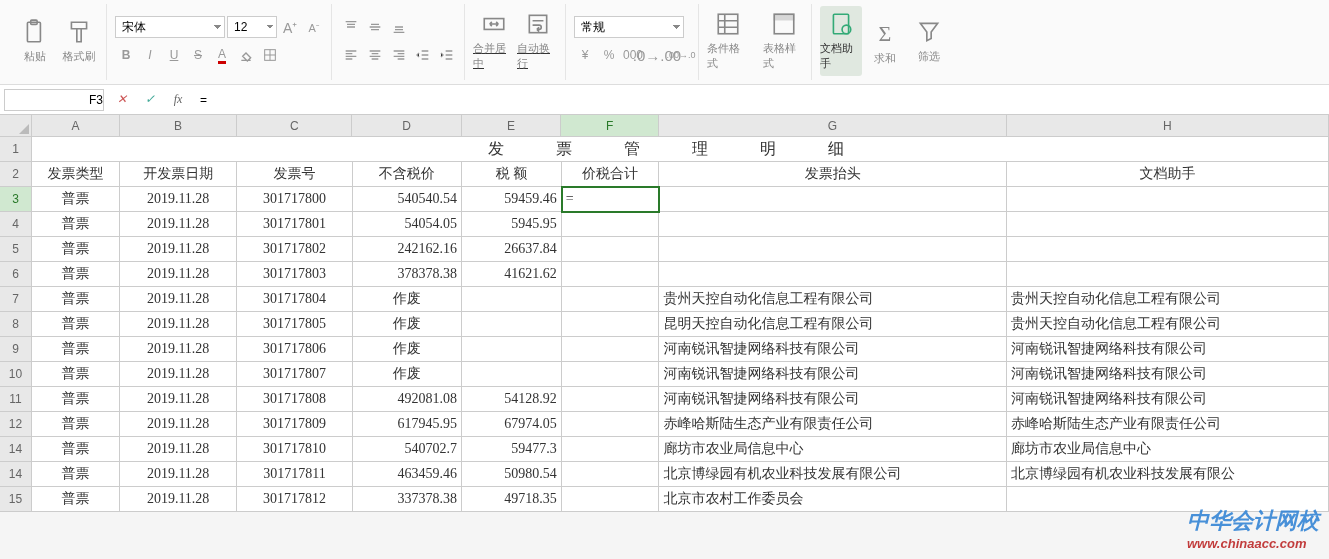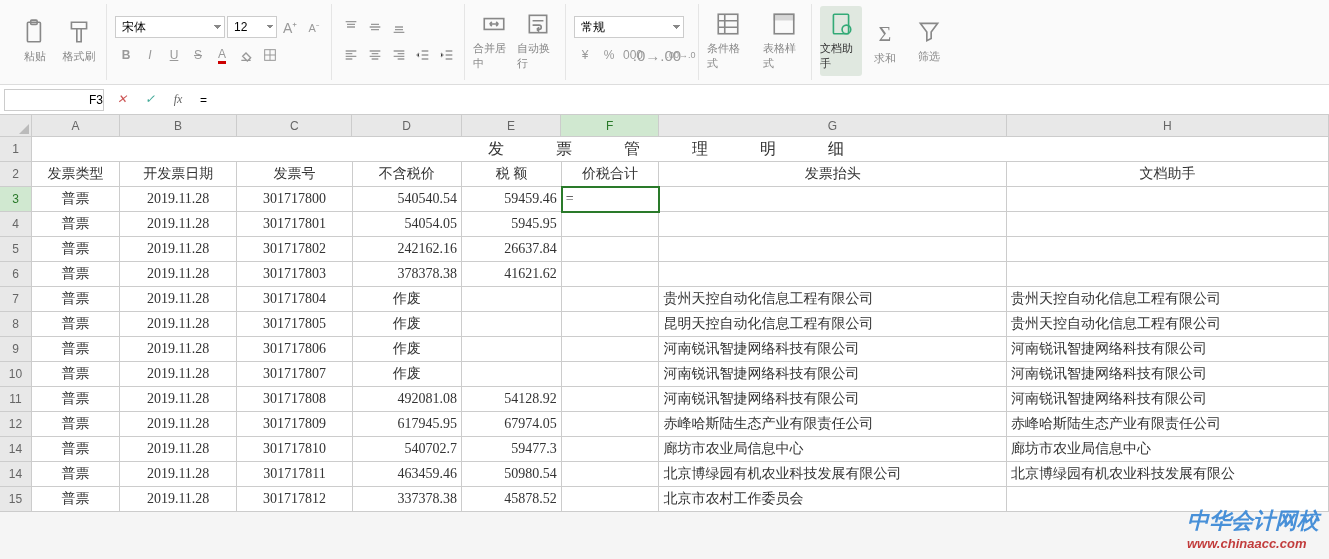--- a/index.html
+++ b/index.html
@@ -151,21 +151,21 @@
         <div class="iconbtn">
             <svg viewBox="0 0 24 24" stroke="currentColor" stroke-width="2">
               <path d="M10 6h10M10 12h10M10 18h10M3 9l3 3-3 3"></path>
             </svg>
           </div>
       </div>
     </div>
   </div>
 
   <div class="rgroup">
-    <div style="display:flex;gap:2px;">
+    <div style="display:flex;gap:2px;text-decoration:underline;">
       <div class="bigbtn">
         <svg viewBox="0 0 24 24" fill="none" stroke="currentColor" stroke-width="1.5">
             <rect x="3" y="7" width="18" height="10"></rect>
             <path d="M8 12h8M8 12l2-2M8 12l2 2M16 12l-2-2M16 12l-2 2"></path>
           </svg>
         <span>合并居中</span>
       </div>
       <div class="bigbtn">
         <svg viewBox="0 0 24 24" fill="none" stroke="currentColor" stroke-width="1.5">
             <rect x="4" y="4" width="16" height="16"></rect>
@@ -419,21 +419,21 @@
           <div class="cell cE right">50980.54</div>
           <div class="cell cF left"></div>
           <div class="cell cG left">北京博绿园有机农业科技发展有限公司</div>
           <div class="cell cH left">北京博绿园有机农业科技发展有限公</div>
         </div>
         <div class="datarow">
           <div class="cell cA center">普票</div>
           <div class="cell cB center">2019.11.28</div>
           <div class="cell cC center">301717812</div>
           <div class="cell cD right">337378.38</div>
-          <div class="cell cE right">45878.52</div>
+          <div class="cell cE right">49718.35</div>
           <div class="cell cF left"></div>
           <div class="cell cG left">北京市农村工作委员会</div>
           <div class="cell cH left"></div>
         </div>
       </div>
   </div>
 </div>
 
 <div class="watermark">
   <span>中华会计网校</span>

